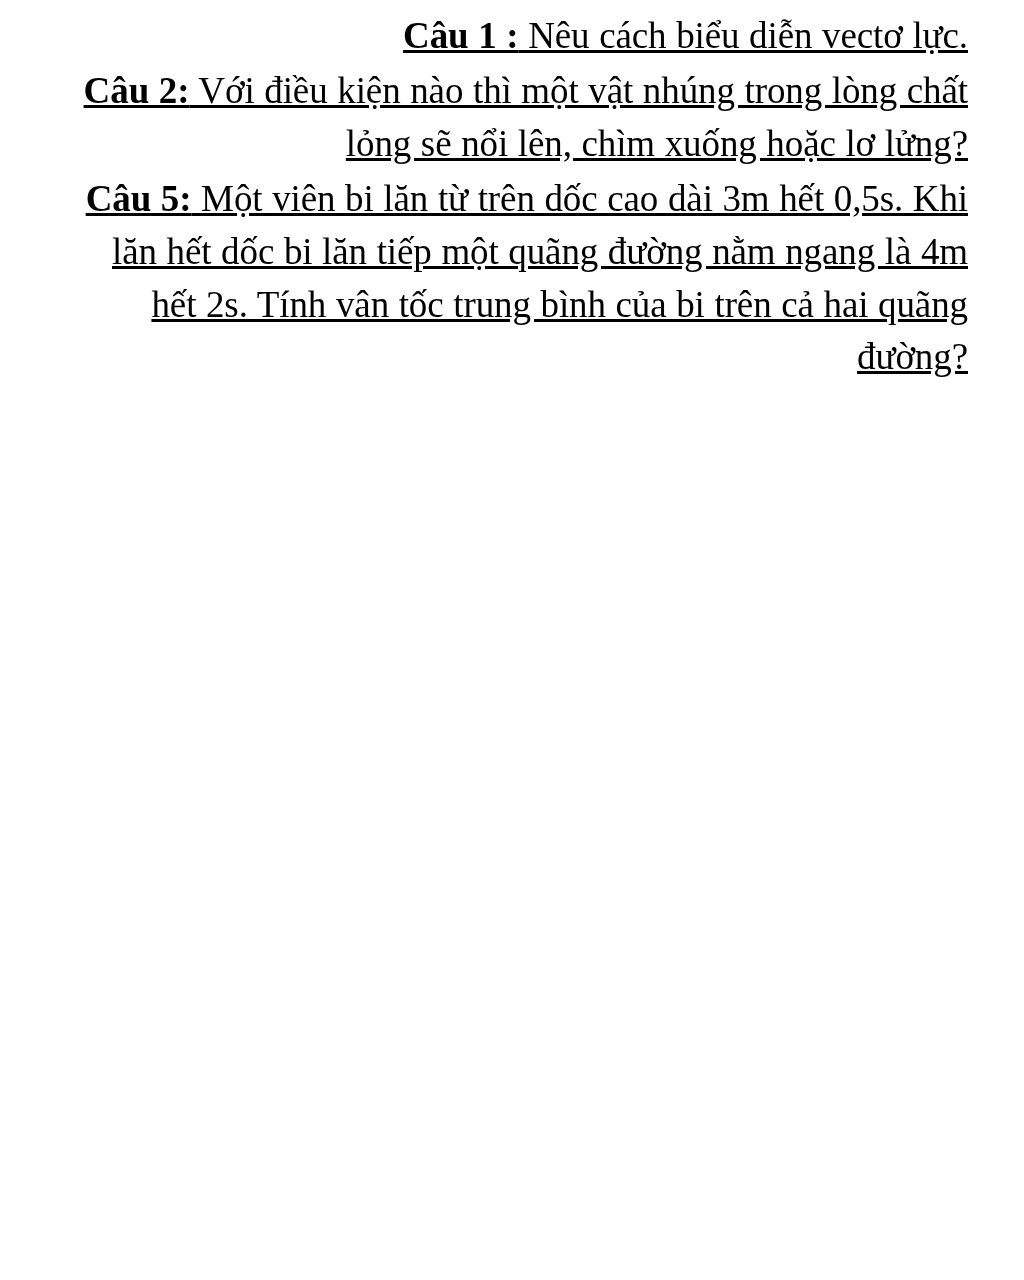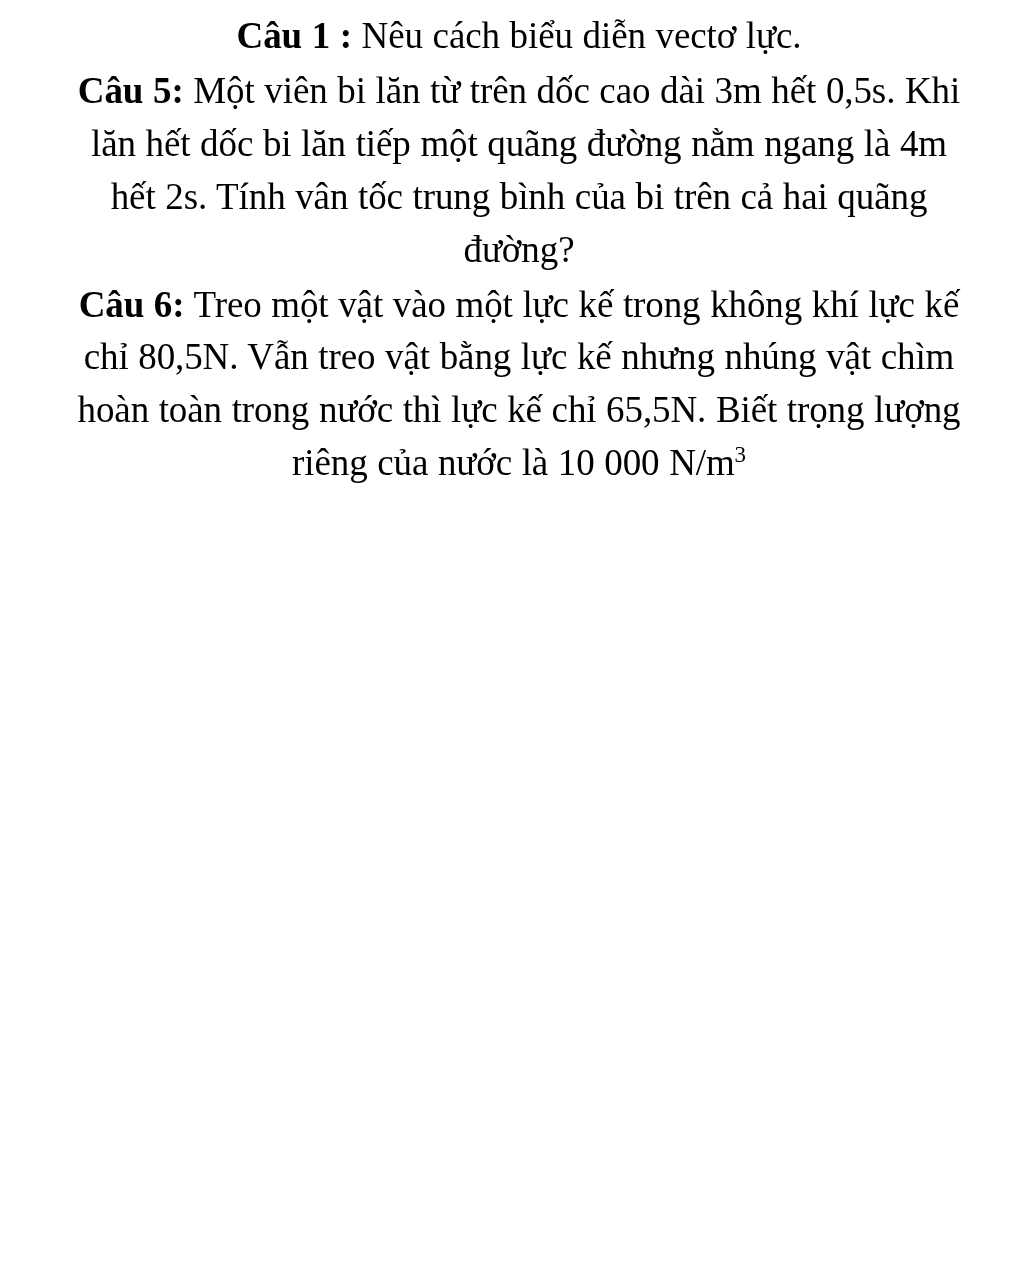--- a/index.html
+++ b/index.html
@@ -18,23 +18,24 @@
     box-sizing: border-box;
     width: 1024px;
     height: 1280px;
     padding: 10px 56px 0 70px;
     background: #ffffff;
   }
   .q {
     font-size: 37px;
     line-height: 1.43;
     margin: 0 0 2px 0;
-    text-align: center;
+    text-align: right;
     letter-spacing: -0.1px;
     word-spacing: 0.5px;
+    text-decoration: underline;
   }
   .q b {
     font-weight: bold;
   }
   .indent {
     text-indent: 72px;
   }
   sup {
     font-size: 0.62em;
     vertical-align: super;
@@ -46,25 +47,25 @@
 </style>
 </head>
 <body>
 
 <div id="page">
 
   <p class="q">
     <b>Câu 1 :</b><span> Nêu cách biểu diễn vectơ lực.</span>
   </p>
 
+  <p class="q">
+    <b>Câu 2:</b><span> Với điều kiện nào thì một vật nhúng trong lòng chất lỏng sẽ nổi lên, chìm xuống hoặc lơ lửng?</span>
+  </p>
 
 
 
   <p class="q">
     <b>Câu 5:</b><span> Một viên bi lăn từ trên dốc cao dài 3m hết 0,5s. Khi lăn hết dốc bi lăn tiếp một quãng đường nằm ngang là 4m hết 2s. Tính vân tốc trung bình của bi trên cả hai quãng đường?</span>
   </p>
 
-  <p class="q">
-    <b>Câu 6:</b><span> Treo một vật vào một lực kế trong không khí lực kế chỉ 80,5N. Vẫn treo vật bằng lực kế  nhưng nhúng vật chìm hoàn toàn trong nước thì lực kế chỉ 65,5N. Biết trọng lượng riêng của nước là 10 000 N/m</span><sup>3</sup>
-  </p>
 
 
 </div>
 
 </body></html>

